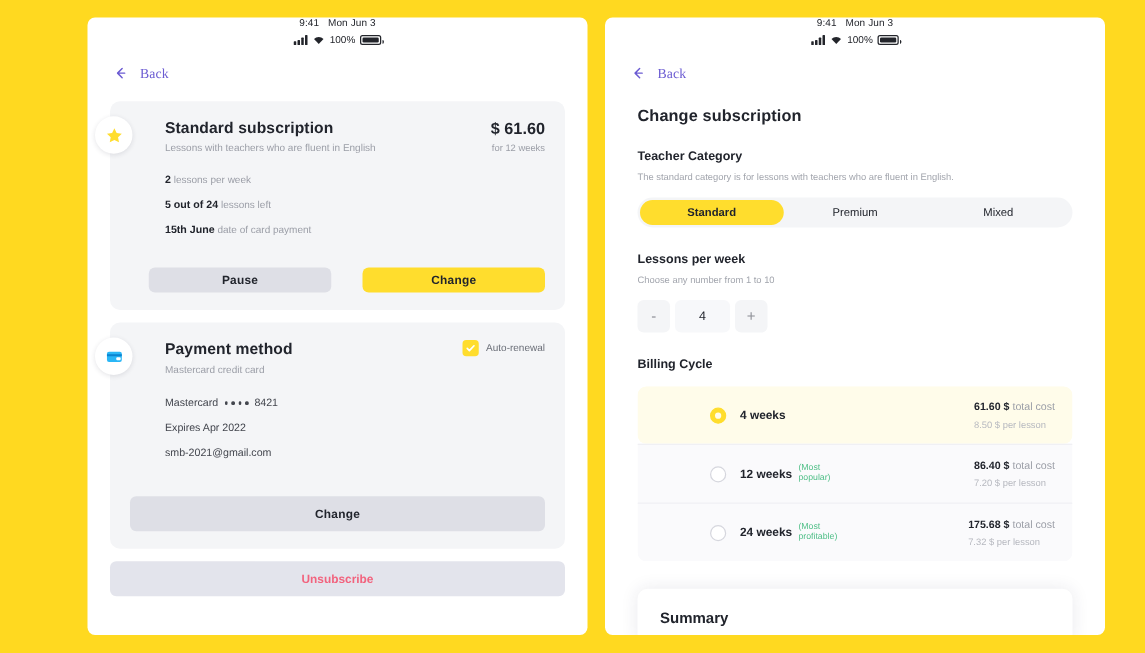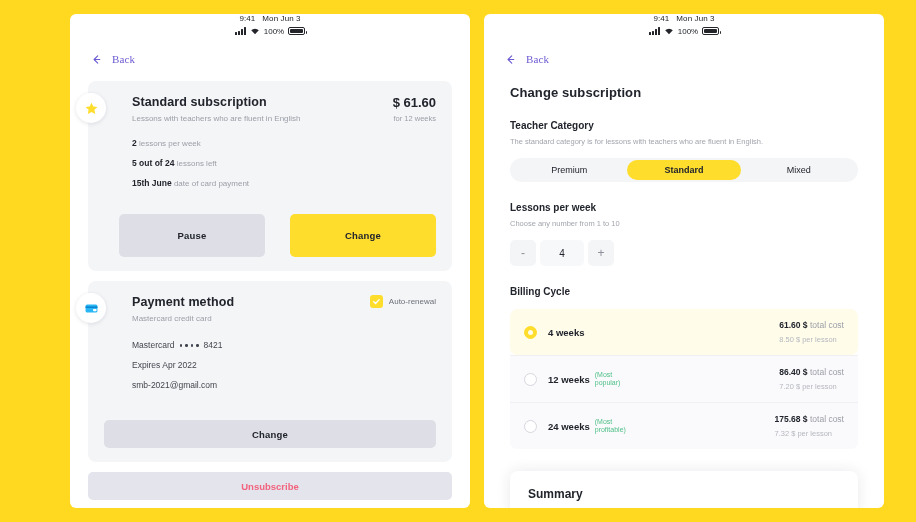--- a/index.html
+++ b/index.html
@@ -26,21 +26,21 @@
   .statusbar {
     height: 22px;
     display: flex; align-items: center;
     justify-content: space-between;
     padding: 0 12px;
     font-size: 8px;
     color: #23252b;
     flex-direction: column;
   }
   .sb-left { display: flex; align-items: center; gap: 7px; letter-spacing: .1px; }
-  .sb-right { display: flex; align-items: flex-start; gap: 4px; }
+  .sb-right { display: flex; align-items: flex-end; gap: 4px; }
   .bars { display: flex; align-items: flex-end; gap: 1px; height: 8px; }
   .bars i { width: 2px; background: #23252b; display: block; border-radius: .5px; }
   .bars i:nth-child(1){ height: 3px; }
   .bars i:nth-child(2){ height: 4.5px; }
   .bars i:nth-child(3){ height: 6px; }
   .bars i:nth-child(4){ height: 8px; }
   .wifi { width: 10px; height: 8px; position: relative; }
   .batt {
     width: 17px; height: 8px; border: 1px solid #23252b;
     border-radius: 2px; position: relative; padding: 1px;
@@ -87,21 +87,21 @@
   .card-sub { font-size: 8px; color: #9b9ea7; line-height: 1.5; margin-top: 4px; }
   .price { font-size: 13px; font-weight: bold; color: #21242c; text-align: right; white-space: nowrap; }
   .price-sub { font-size: 7.5px; color: #9b9ea7; text-align: right; margin-top: 4px; }
 
   .facts { margin-top: 14px; }
   .fact { font-size: 8px; color: #9b9ea7; line-height: 1.1; margin-bottom: 10px; }
   .fact b { font-size: 8.5px; color: #21242c; font-weight: bold; }
 
   .btnrow { display: flex; gap: 10px; padding: 0 16px 14px 16px; }
   .btn {
-    flex: 1; height: 43px; border: none; border-radius: 5px;
+    flex: 1; height: 20px; border: none; border-radius: 5px;
     font-size: 9.5px; font-weight: bold; color: #21242c;
     cursor: pointer; letter-spacing: .2px;
     font-family: "Liberation Sans", sans-serif;
     margin-left: 15px;
   }
   .btn-grey { background: #DEDFE6; }
   .btn-yellow { background: #FFDD2D; }
 
   .autorenew { display: flex; align-items: center; gap: 6px; }
   .cbx {
@@ -165,21 +165,21 @@
     width: 13px; height: 13px; border-radius: 50%; border: 1.3px solid #D6D7DE;
     margin-right: 11px; flex: 0 0 auto; background:#fff;
   }
   .radio.on {
     border-color: #FFDD2D; background: #FFDD2D;
     display:flex; align-items:center; justify-content:center;
   }
   .radio.on::after { content:""; width:5px; height:5px; border-radius:50%; background:#FFFCEA; }
   .cyc-name { font-size: 9.5px; font-weight: bold; color: #21242c; }
   .cyc-badge { font-size: 7px; color: #4FBF87; margin-left: 5px; max-width: 38px; line-height: 1.15; }
-  .cyc-left { display: flex; align-items: center; flex: 1; }
+  .cyc-left { display: flex; align-items: center; flex: 1; margin-left: 44px; }
   .cyc-right { }
   .cyc-total { font-size: 8.5px; color: #9b9ea7; }
   .cyc-total b { color: #21242c; font-weight: bold; }
   .cyc-per { font-size: 7.5px; color: #b6b8bf; margin-top: 5px; }
 
   .summary {
     margin-top: 22px; background: #ffffff; border-radius: 8px;
     box-shadow: 0 0 14px rgba(40,40,80,.10);
     padding: 16px 18px 14px 18px;
   }
@@ -347,22 +347,22 @@
       <span class="lbl">Back</span>
     </div>
 
     <div class="rp-body">
       <div class="h1">Change subscription</div>
 
       <div class="sect">
         <div class="sect-title">Teacher Category</div>
         <div class="sect-hint">The standard category is for lessons with teachers who are fluent in English.</div>
         <div class="segment">
+          <div class="seg active">Standard</div>
           <div class="seg inactive">Premium</div>
-          <div class="seg active">Standard</div>
           <div class="seg inactive">Mixed</div>
         </div>
       </div>
 
       <div class="sect">
         <div class="sect-title">Lessons per week</div>
         <div class="sect-hint">Choose any number from 1 to 10</div>
         <div class="stepper">
           <button class="step-btn">-</button>
           <div class="step-val">4</div>

